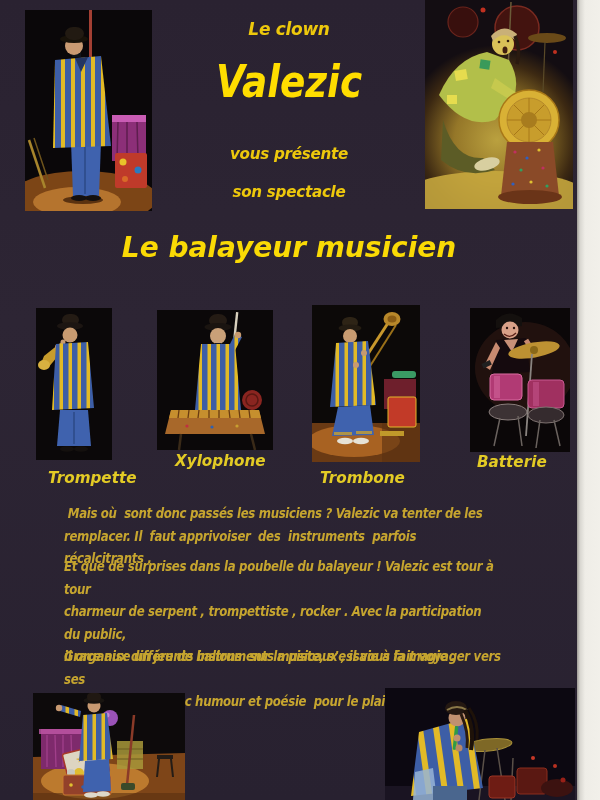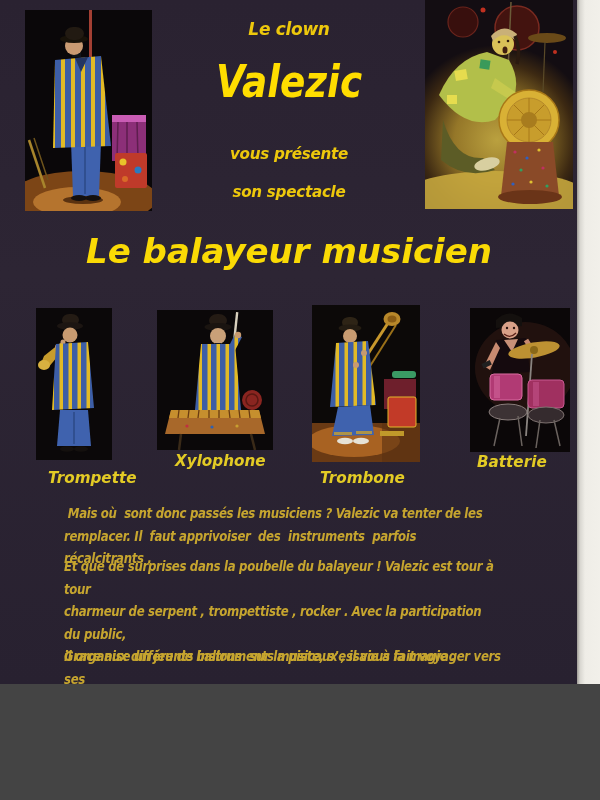--- a/index.html
+++ b/index.html
@@ -1,33 +1,33 @@
 <!DOCTYPE html>
 <html><head>
 <meta charset="utf-8">
 <style>
   html,body{margin:0;padding:0;background:#444;}
   #poster{
-    position:relative;width:600px;height:684px;overflow:hidden;
+    position:relative;width:600px;height:800px;overflow:hidden;
     background:linear-gradient(180deg,#2a2231 0%,#2d2534 40%,#282130 100%);
     font-family:"DejaVu Sans",sans-serif;
   }
   .page-edge{
     position:absolute;top:0;right:0;width:23px;height:800px;
     background:linear-gradient(90deg,#9e9b95 0px,#d8d6d0 3px,#efede7 8px,#f2f0ea 100%);
   }
   .photo{position:absolute;}
   .photo svg{display:block;width:100%;height:100%;}
   .yellow-heading{position:absolute;left:0;width:578px;text-align:center;color:#edc80c;
     font-style:italic;font-weight:700;letter-spacing:-0.3px;}
   .kicker{top:19px;font-size:17px;}
   .big-name{top:56px;font-size:44px;color:#fd0;transform:scaleX(.85);letter-spacing:0;}
   .sub1{top:144px;font-size:16.5px;transform:scaleX(.92);}
   .sub2{top:182px;font-size:16.5px;transform:scaleX(.92);}
-  .show-title{top:231px;font-size:34px;color:#fada05;letter-spacing:0;text-align:center;}
+  .show-title{top:231px;font-size:28px;color:#fada05;letter-spacing:0;text-align:center;}
   .photo-label{position:absolute;color:#e3cb25;font-style:italic;font-weight:700;
     font-size:16px;transform:scaleX(.95);transform-origin:left;}
   .para{position:absolute;left:64px;width:520px;color:#c6a52f;font-style:italic;
     font-weight:700;font-size:14px;line-height:22.5px;letter-spacing:-0.4px;
     transform:scaleX(.84);transform-origin:left;}
   .line{white-space:pre-wrap;}
 </style>
 </head>
 <body>
 

